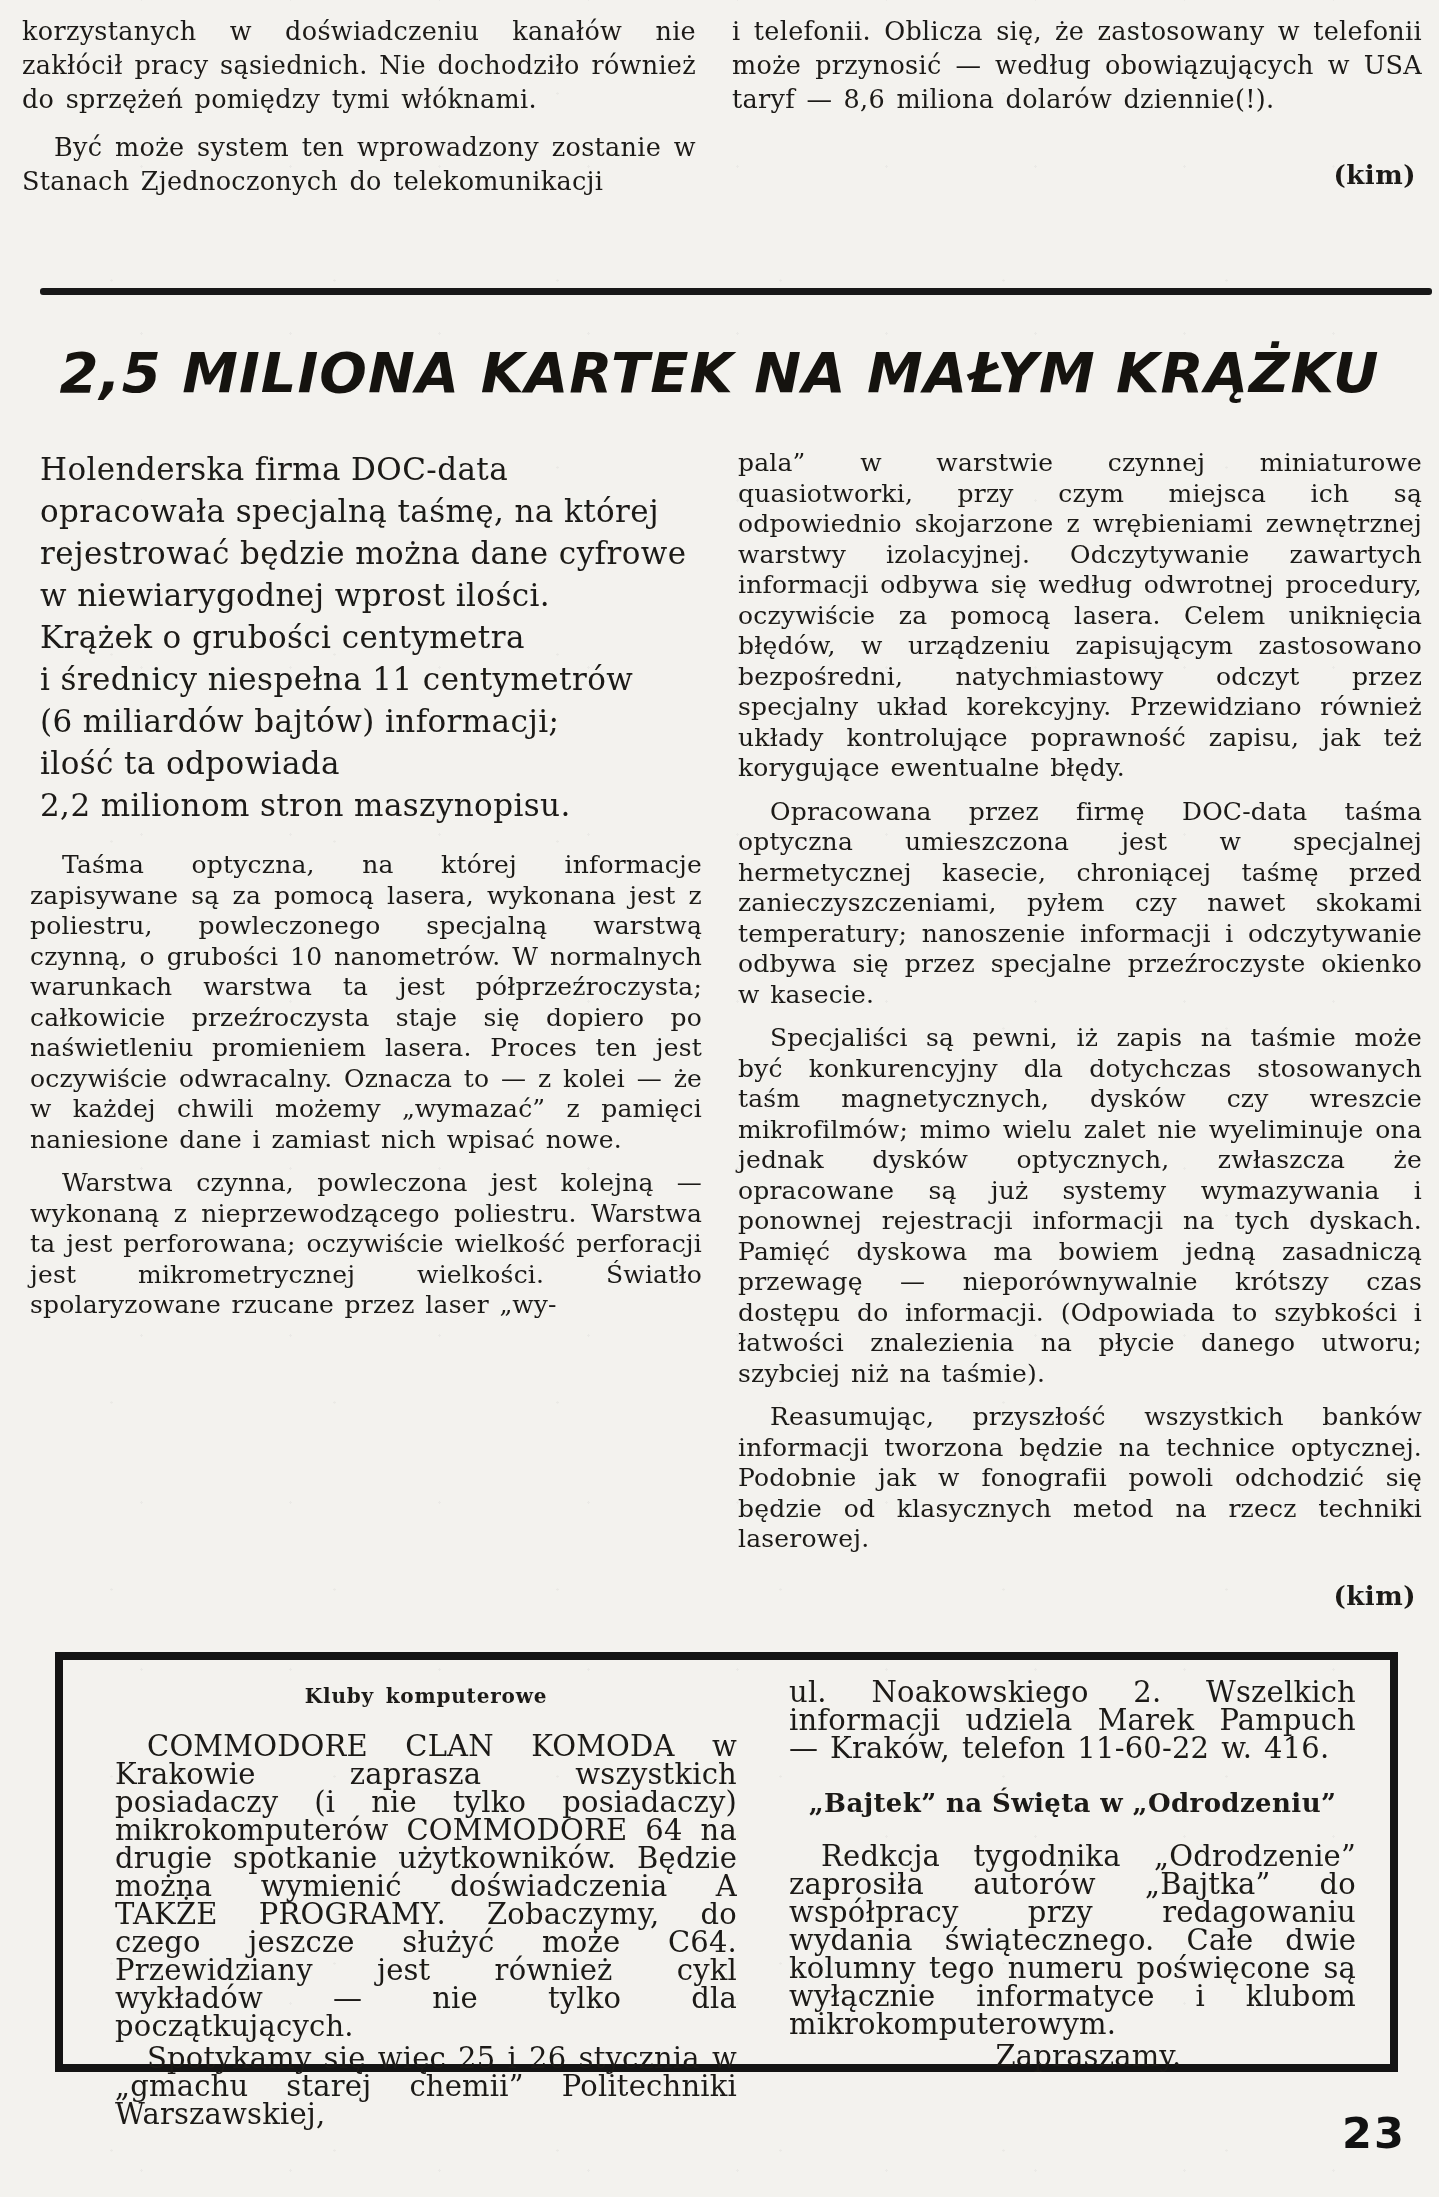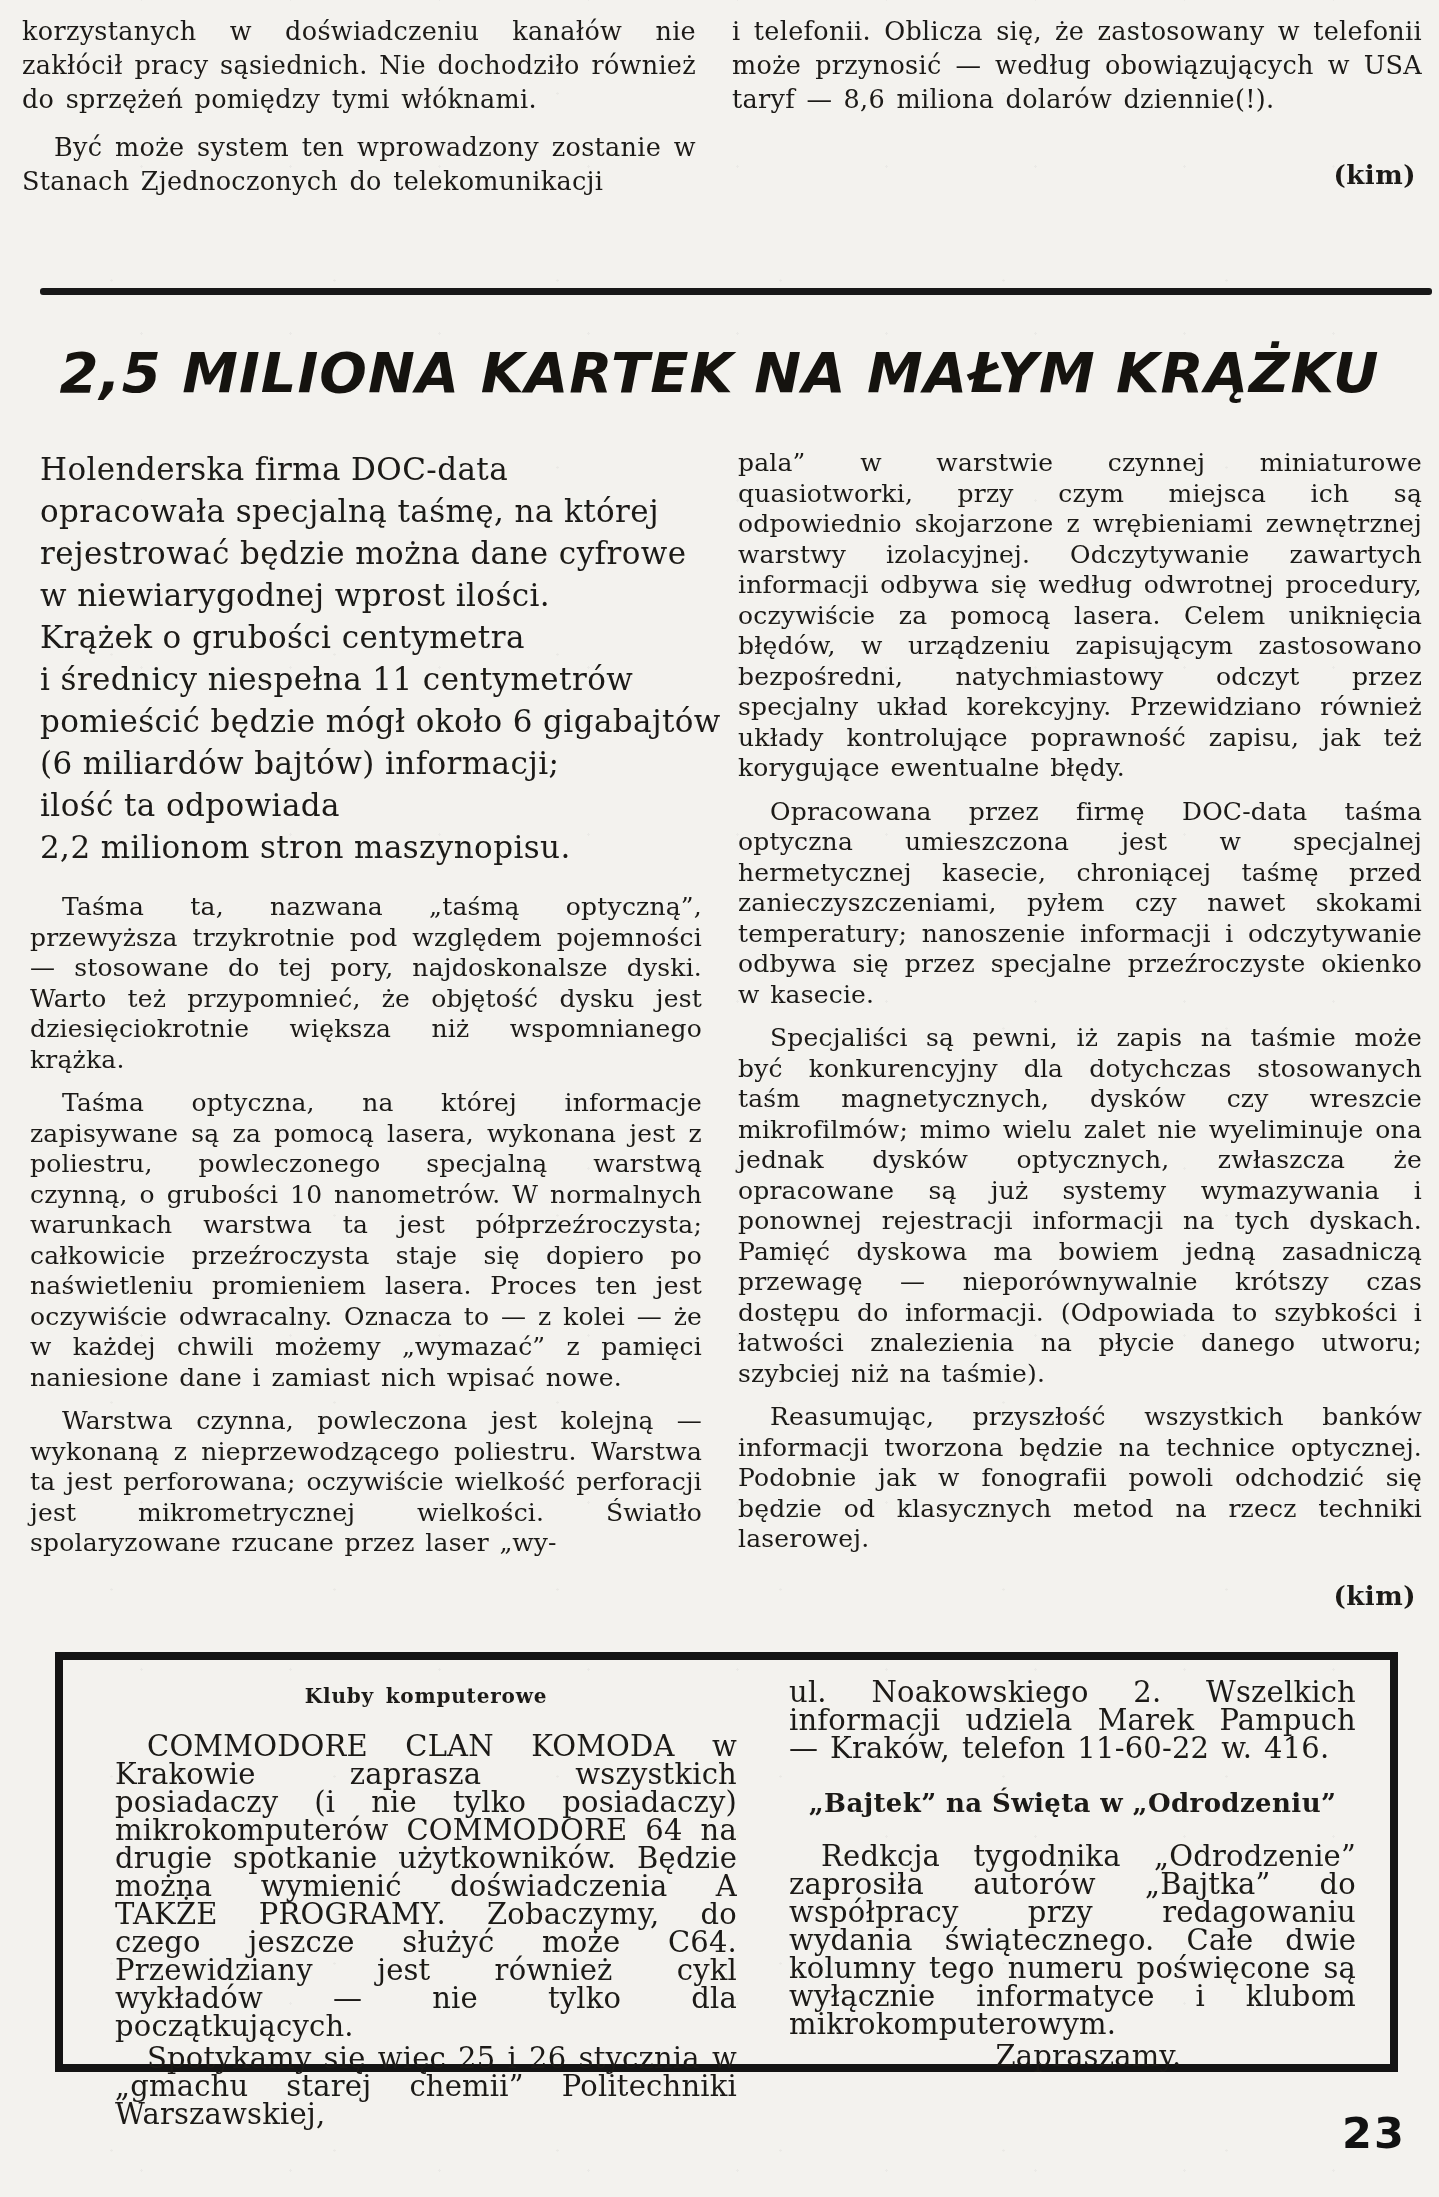--- a/index.html
+++ b/index.html
@@ -134,26 +134,24 @@
 
   <div class="article">
     <div class="art-col-left">
       <div class="lead">
         <div class="lead-line">Holenderska firma DOC-data</div>
         <div class="lead-line">opracowała specjalną taśmę, na której</div>
         <div class="lead-line">rejestrować będzie można dane cyfrowe</div>
         <div class="lead-line">w niewiarygodnej wprost ilości.</div>
         <div class="lead-line">Krążek o grubości centymetra</div>
         <div class="lead-line">i średnicy niespełna 11 centymetrów</div>
-        <div class="lead-line">pomieścić będzie mógł około 6 gigabajtów</div>
         <div class="lead-line">(6 miliardów bajtów) informacji;</div>
         <div class="lead-line">ilość ta odpowiada</div>
         <div class="lead-line">2,2 milionom stron maszynopisu.</div>
       </div>
-      <p class="art-p indent">Taśma ta, nazwana „taśmą optyczną”, przewyższa trzykrotnie pod względem pojemności — stosowane do tej pory, najdoskonalsze dyski. Warto też przypomnieć, że objętość dysku jest dziesięciokrotnie większa niż wspomnianego krążka.</p>
       <p class="art-p indent">Taśma optyczna, na której informacje zapisywane są za pomocą lasera, wykonana jest z poliestru, powleczonego specjalną warstwą czynną, o grubości 10 nanometrów. W normalnych warunkach warstwa ta jest półprzeźroczysta; całkowicie przeźroczysta staje się dopiero po naświetleniu promieniem lasera. Proces ten jest oczywiście odwracalny. Oznacza to — z kolei — że w każdej chwili możemy „wymazać” z pamięci naniesione dane i zamiast nich wpisać nowe.</p>
       <p class="art-p indent">Warstwa czynna, powleczona jest kolejną — wykonaną z nieprzewodzącego poliestru. Warstwa ta jest perforowana; oczywiście wielkość perforacji jest mikrometrycznej wielkości. Światło spolaryzowane rzucane przez laser „wy-</p>
     </div>
     <div class="art-col-right">
       <p class="art-p">pala” w warstwie czynnej miniaturowe quasiotworki, przy czym miejsca ich są odpowiednio skojarzone z wrębieniami zewnętrznej warstwy izolacyjnej. Odczytywanie zawartych informacji odbywa się według odwrotnej procedury, oczywiście za pomocą lasera. Celem uniknięcia błędów, w urządzeniu zapisującym zastosowano bezpośredni, natychmiastowy odczyt przez specjalny układ korekcyjny. Przewidziano również układy kontrolujące poprawność zapisu, jak też korygujące ewentualne błędy.</p>
       <p class="art-p indent">Opracowana przez firmę DOC-data taśma optyczna umieszczona jest w specjalnej hermetycznej kasecie, chroniącej taśmę przed zanieczyszczeniami, pyłem czy nawet skokami temperatury; nanoszenie informacji i odczytywanie odbywa się przez specjalne przeźroczyste okienko w kasecie.</p>
       <p class="art-p indent">Specjaliści są pewni, iż zapis na taśmie może być konkurencyjny dla dotychczas stosowanych taśm magnetycznych, dysków czy wreszcie mikrofilmów; mimo wielu zalet nie wyeliminuje ona jednak dysków optycznych, zwłaszcza że opracowane są już systemy wymazywania i ponownej rejestracji informacji na tych dyskach. Pamięć dyskowa ma bowiem jedną zasadniczą przewagę — nieporównywalnie krótszy czas dostępu do informacji. (Odpowiada to szybkości i łatwości znalezienia na płycie danego utworu; szybciej niż na taśmie).</p>
       <p class="art-p indent">Reasumując, przyszłość wszystkich banków informacji tworzona będzie na technice optycznej. Podobnie jak w fonografii powoli odchodzić się będzie od klasycznych metod na rzecz techniki laserowej.</p>
       <div class="byline art-byline">(kim)</div>
     </div>

